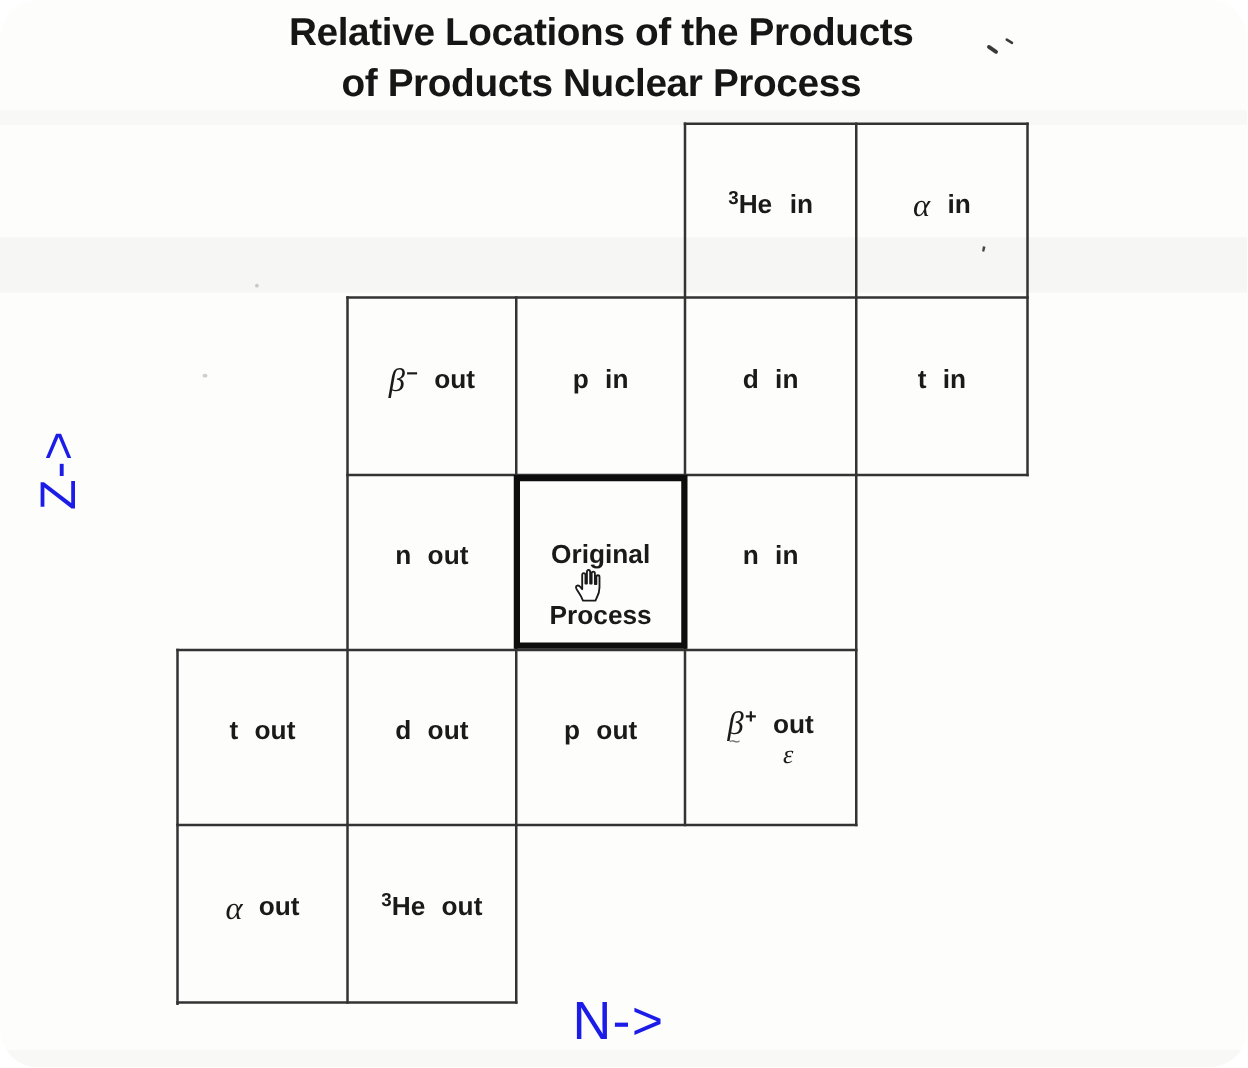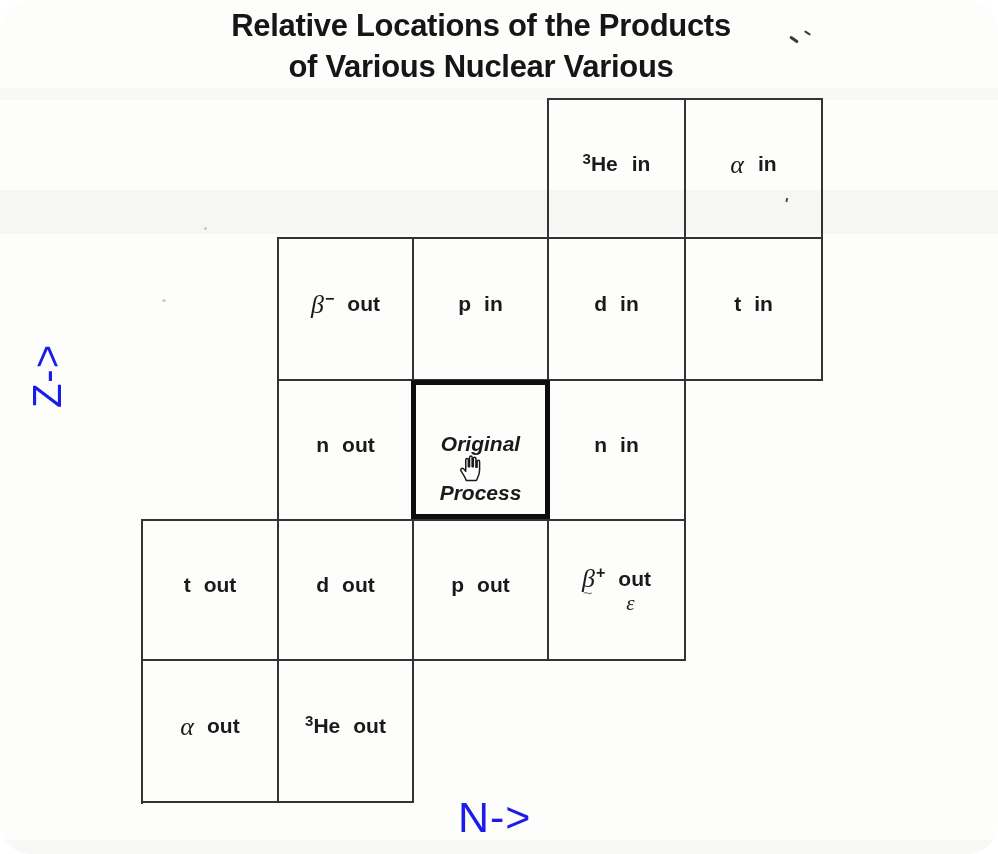--- a/index.html
+++ b/index.html
@@ -115,21 +115,21 @@
 <body>
 
 <div id="stage">
 
   <div class="scan-band band-1"></div>
   <div class="scan-band band-2"></div>
   <div class="scan-band band-3"></div>
 
   <div class="title-block">
     <div>Relative Locations of the Products</div>
-    <div>of Various Nuclear Various</div>
+    <div>of Products Nuclear Process</div>
   </div>
 
   <div class="vline" style="left:141px; top:519px; height:285px;"></div>
   <div class="vline" style="left:277px; top:237px; height:566px;"></div>
   <div class="vline" style="left:412px; top:237px; height:566px;"></div>
   <div class="vline" style="left:547px; top:98px;  height:563px;"></div>
   <div class="vline" style="left:684px; top:98px;  height:563px;"></div>
   <div class="vline" style="left:821px; top:98px;  height:283px;"></div>
 
   <div class="hline" style="top:98px;  left:547px; width:276px;"></div>
@@ -184,21 +184,21 @@
       </span>
     <span class="word">in</span>
   </div>
 
   <div class="cell" style="left:278px; top:380px; width:135px; height:140px;">
     <span class="sym">
         <span>n</span>
       </span>
     <span class="word">out</span>
   </div>
-  <div class="cell cell-col" style="left:413px; top:380px; width:135px; height:180px;font-style:italic;">
+  <div class="cell cell-col" style="left:413px; top:380px; width:135px; height:180px;">
     <span class="orig-line">Original</span>
     <span class="hand-wrap">
       <svg width="24" height="28" viewBox="0 0 26 30" xmlns="http://www.w3.org/2000/svg">
         <path d="M9 28.5 C8 25.5 6.3 22.8 4.4 20 C3.3 18.4 2.2 16.8 3.5 15.8 C4.6 15 6 15.6 7 16.9 L8.4 18.6 L8.4 6.4 C8.4 4.1 11.2 4.1 11.2 6.4 L11.2 13.7 L12.5 13.7 L12.5 3.7 C12.5 1.4 15.3 1.4 15.3 3.7 L15.3 13.7 L16.6 13.7 L16.6 5 C16.6 2.8 19.4 2.8 19.4 5 L19.4 14.2 L20.7 14.2 L20.7 8.2 C20.7 6 23.4 6 23.4 8.2 L23.4 17 C23.4 20.6 22.6 23 21.2 25.6 L19.9 28.5 Z" fill="#ffffff" stroke="#1a1a1a" stroke-width="1.6" stroke-linejoin="round"></path>
       </svg>
     </span>
     <span class="orig-line">Process</span>
   </div>
   <div class="cell" style="left:548px; top:380px; width:137px; height:140px;">
     <span class="sym">

